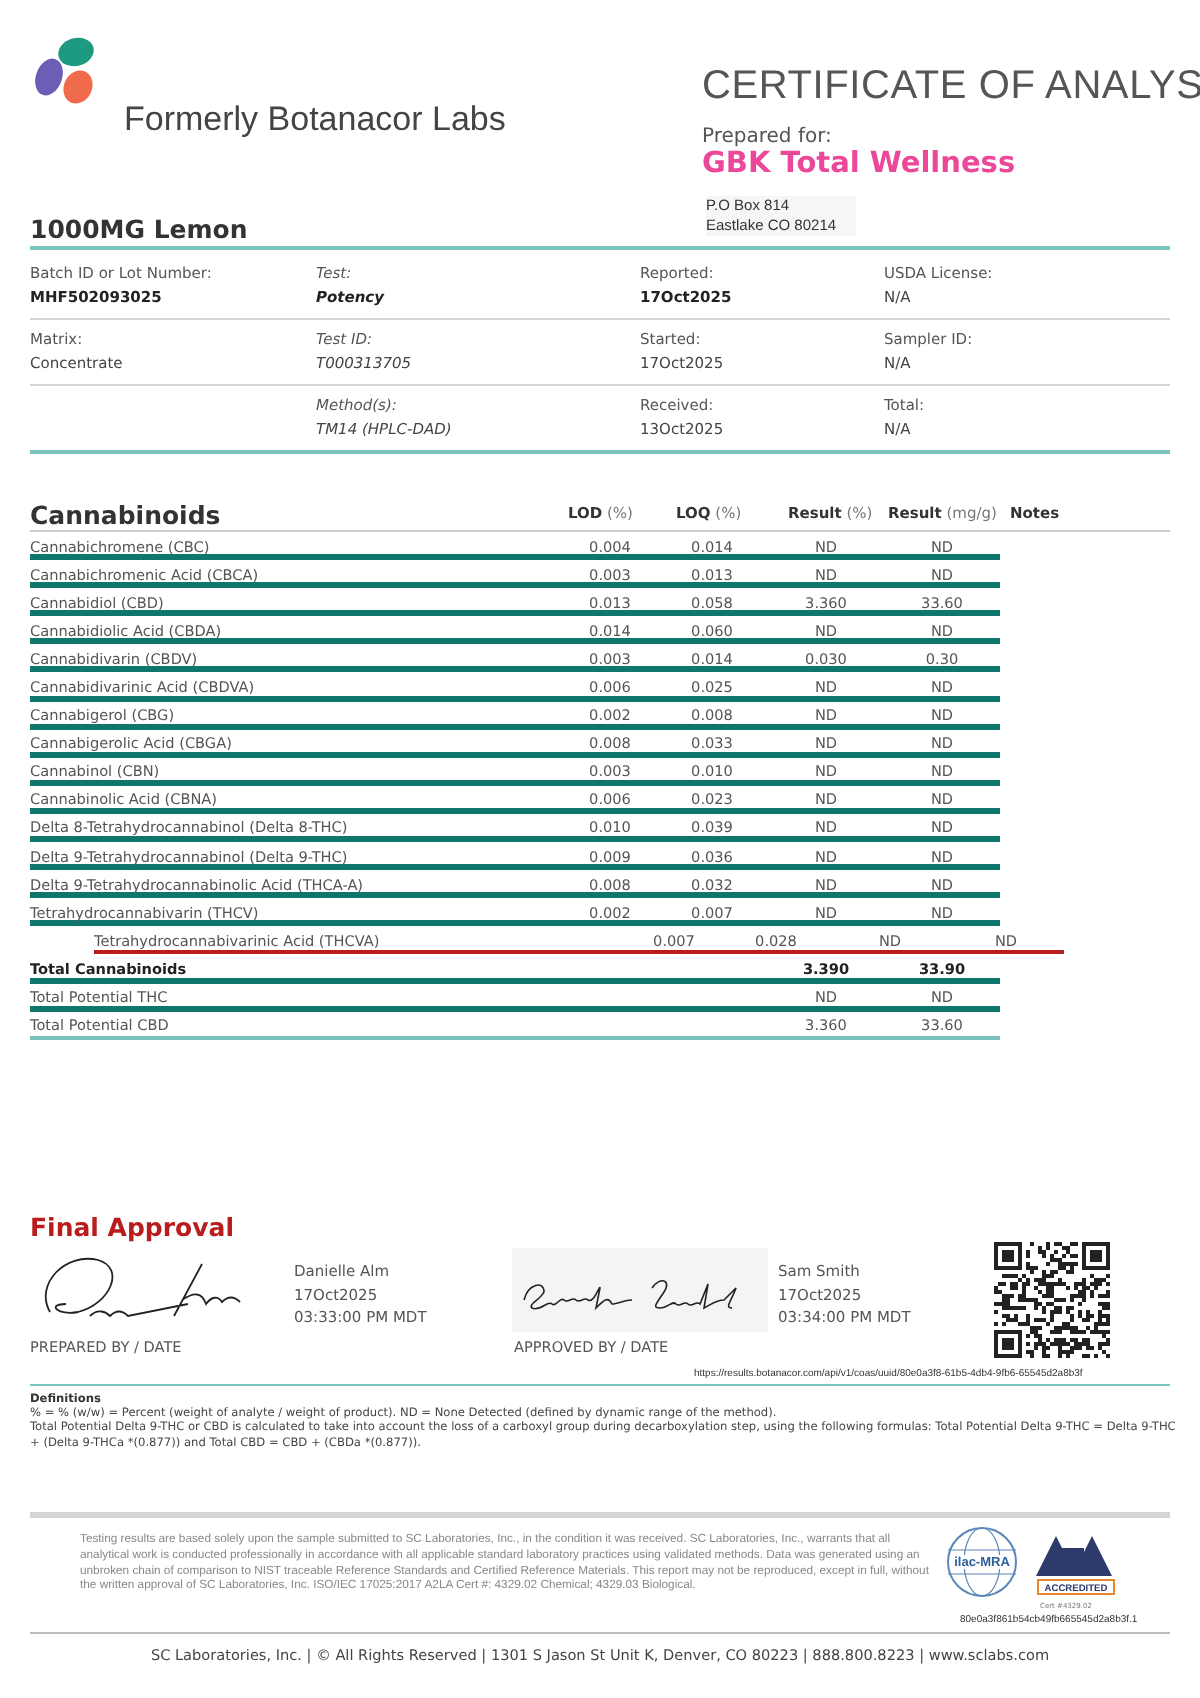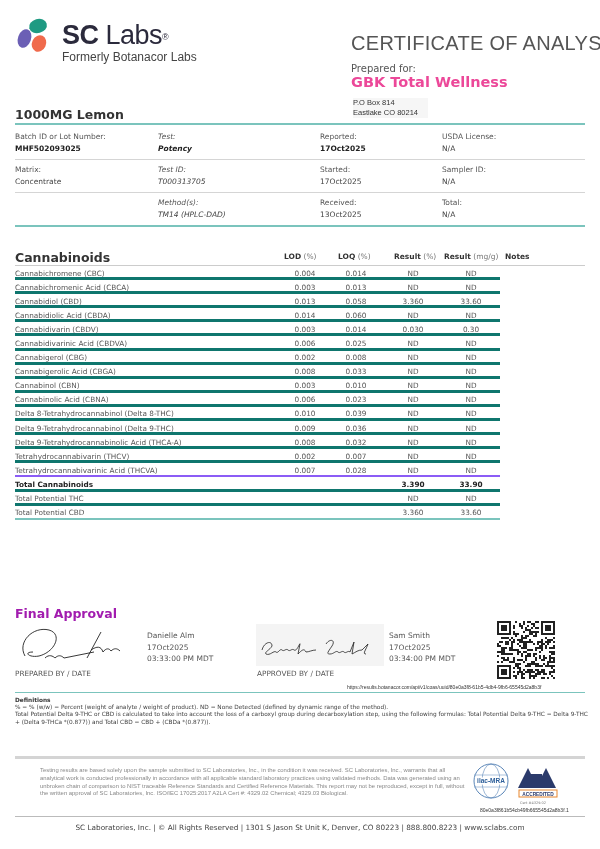--- a/index.html
+++ b/index.html
@@ -8,21 +8,21 @@
 
   .logo { position: absolute; left: 15px; top: 16px; width: 170px; height: 50px; }
   .logo-mark { position: absolute; left: 0; top: 0; width: 40px; height: 40px; }
   .blob { position: absolute; border-radius: 50%; }
   .blob.teal { background: #1e9a82; left: 14px; top: 3px; width: 18px; height: 14px; transform: rotate(-15deg); }
   .blob.purple { background: #6b5fb5; left: 3px; top: 13px; width: 13px; height: 19px; transform: rotate(20deg); }
   .blob.orange { background: #f06a4c; left: 17px; top: 19px; width: 14px; height: 17px; transform: rotate(25deg); }
   .logo-word { position: absolute; left: 47px; top: 4px; font-family: "Liberation Sans", sans-serif; font-size: 27px; color: #2b2a3c; letter-spacing: -0.5px; line-height: 30px; white-space: nowrap; }
   .logo-word b { font-weight: 700; }
   .logo-word .reg { font-size: 9px; vertical-align: top; position: relative; top: 2px; }
-  .logo-sub { position: absolute; left: 47px; top: 34px; font-family: "Liberation Sans", sans-serif; font-size: 12px; color: #444; white-space: nowrap; }
+  .logo-sub { position: absolute; left: 47px; top: 34px; font-family: "Liberation Sans", sans-serif; font-size: 17px; color: #444; white-space: nowrap; }
 
   .coa-title { position: absolute; left: 351px; top: 32px; font-family: "Liberation Sans", sans-serif; font-size: 20px; font-weight: 300; color: #555; letter-spacing: 0.3px; white-space: nowrap; }
   .prep-for { position: absolute; left: 351px; top: 63px; font-size: 10px; color: #555; }
   .client { position: absolute; left: 351px; top: 74px; font-size: 14.5px; font-weight: bold; color: #ec4899; white-space: nowrap; }
   .addr { position: absolute; left: 353px; top: 98px; font-family: "Liberation Sans", sans-serif; font-size: 7.5px; color: #333; line-height: 10px; background: #f6f6f6; padding: 0 10px 0 0; }
 
   .product { position: absolute; left: 15px; top: 107px; font-size: 12.5px; font-weight: bold; color: #333; }
   .teal-line { position: absolute; left: 15px; width: 570px; height: 2px; background: #7bc4bd; }
 
   .info-grid { position: absolute; left: 15px; top: 127px; width: 570px; }
@@ -34,29 +34,29 @@
   .info-cell .val.bold { font-weight: bold; color: #222; }
   .c0 { left: 0; } .c1 { left: 143px; font-style: italic; } .c2 { left: 285px; margin-left: 20px; } .c3 { left: 427px; }
 
   .cann-title { position: absolute; left: 15px; top: 250px; font-size: 12.5px; font-weight: bold; color: #333; }
   .cann-table { position: absolute; left: 15px; top: 252px; }
   .th { position: absolute; top: 0; font-size: 7.5px; font-weight: bold; color: #333; white-space: nowrap; }
   .th .unit { font-weight: normal; color: #777; }
   .header-line { position: absolute; left: 0; top: 13px; width: 570px; height: 1px; background: #ccc; }
   .rows { position: absolute; left: 0; top: 14px; }
   .row { position: relative; height: 14.1px; width: 485px; border-bottom: 3px solid #0f766e; font-size: 7.3px; color: #555; }
-  .row.last-analyte { border-bottom: 2px solid #8b5cf6; }
+  .row.last-analyte { border-bottom: 2px solid #b91c1c; margin-left: 32px; }
   .row.final { border-bottom: 2px solid #7bc4bd; }
   .row span { position: absolute; top: 2.5px; white-space: nowrap; }
   .row .name { left: 0; }
   .row .num { text-align: center; width: 50px; }
   .row .lod { left: 265px; } .row .loq { left: 316px; } .row .rp { left: 373px; } .row .rm { left: 431px; }
   .row.total { color: #222; font-weight: bold; }
 
-  .final-title { position: absolute; left: 15px; top: 606px; font-size: 12.5px; font-weight: bold; color: #a21caf; }
+  .final-title { position: absolute; left: 15px; top: 606px; font-size: 12.5px; font-weight: bold; color: #b91c1c; }
   .sig1 { position: absolute; left: 15px; top: 622px; width: 125px; height: 45px; }
   .sig2 { position: absolute; left: 256px; top: 624px; width: 128px; height: 42px; background: #f4f4f4; }
   .sig-caption { position: absolute; font-size: 7.3px; color: #555; white-space: nowrap; }
   .signer { position: absolute; font-size: 7.5px; line-height: 11.5px; color: #555; white-space: nowrap; }
   .qr { position: absolute; left: 497px; top: 621px; width: 58px; height: 58px; }
   .url { position: absolute; left: 347px; top: 684px; font-family: "Liberation Sans", sans-serif; font-size: 5px; color: #333; white-space: nowrap; }
 
   .defs { position: absolute; left: 15px; top: 697px; width: 575px; font-size: 5.8px; line-height: 7.2px; color: #444; }
   .defs .dtitle { font-weight: bold; color: #333; }
 
@@ -70,21 +70,20 @@
 </style>
 </head>
 <body>
 
 <div class="logo">
   <div class="logo-mark">
     <div class="blob teal"></div>
     <div class="blob purple"></div>
     <div class="blob orange"></div>
   </div>
-  <div class="logo-word"><b>SC</b><span> Labs</span><span class="reg">®</span></div>
   <div class="logo-sub">Formerly Botanacor Labs</div>
 </div>
 
 <div class="coa-title">CERTIFICATE OF ANALYSIS</div>
 <div class="prep-for">Prepared for:</div>
 <div class="client">GBK Total Wellness</div>
 <div class="addr">
   <div>P.O Box 814</div>
   <div>Eastlake CO 80214</div>
 </div>

